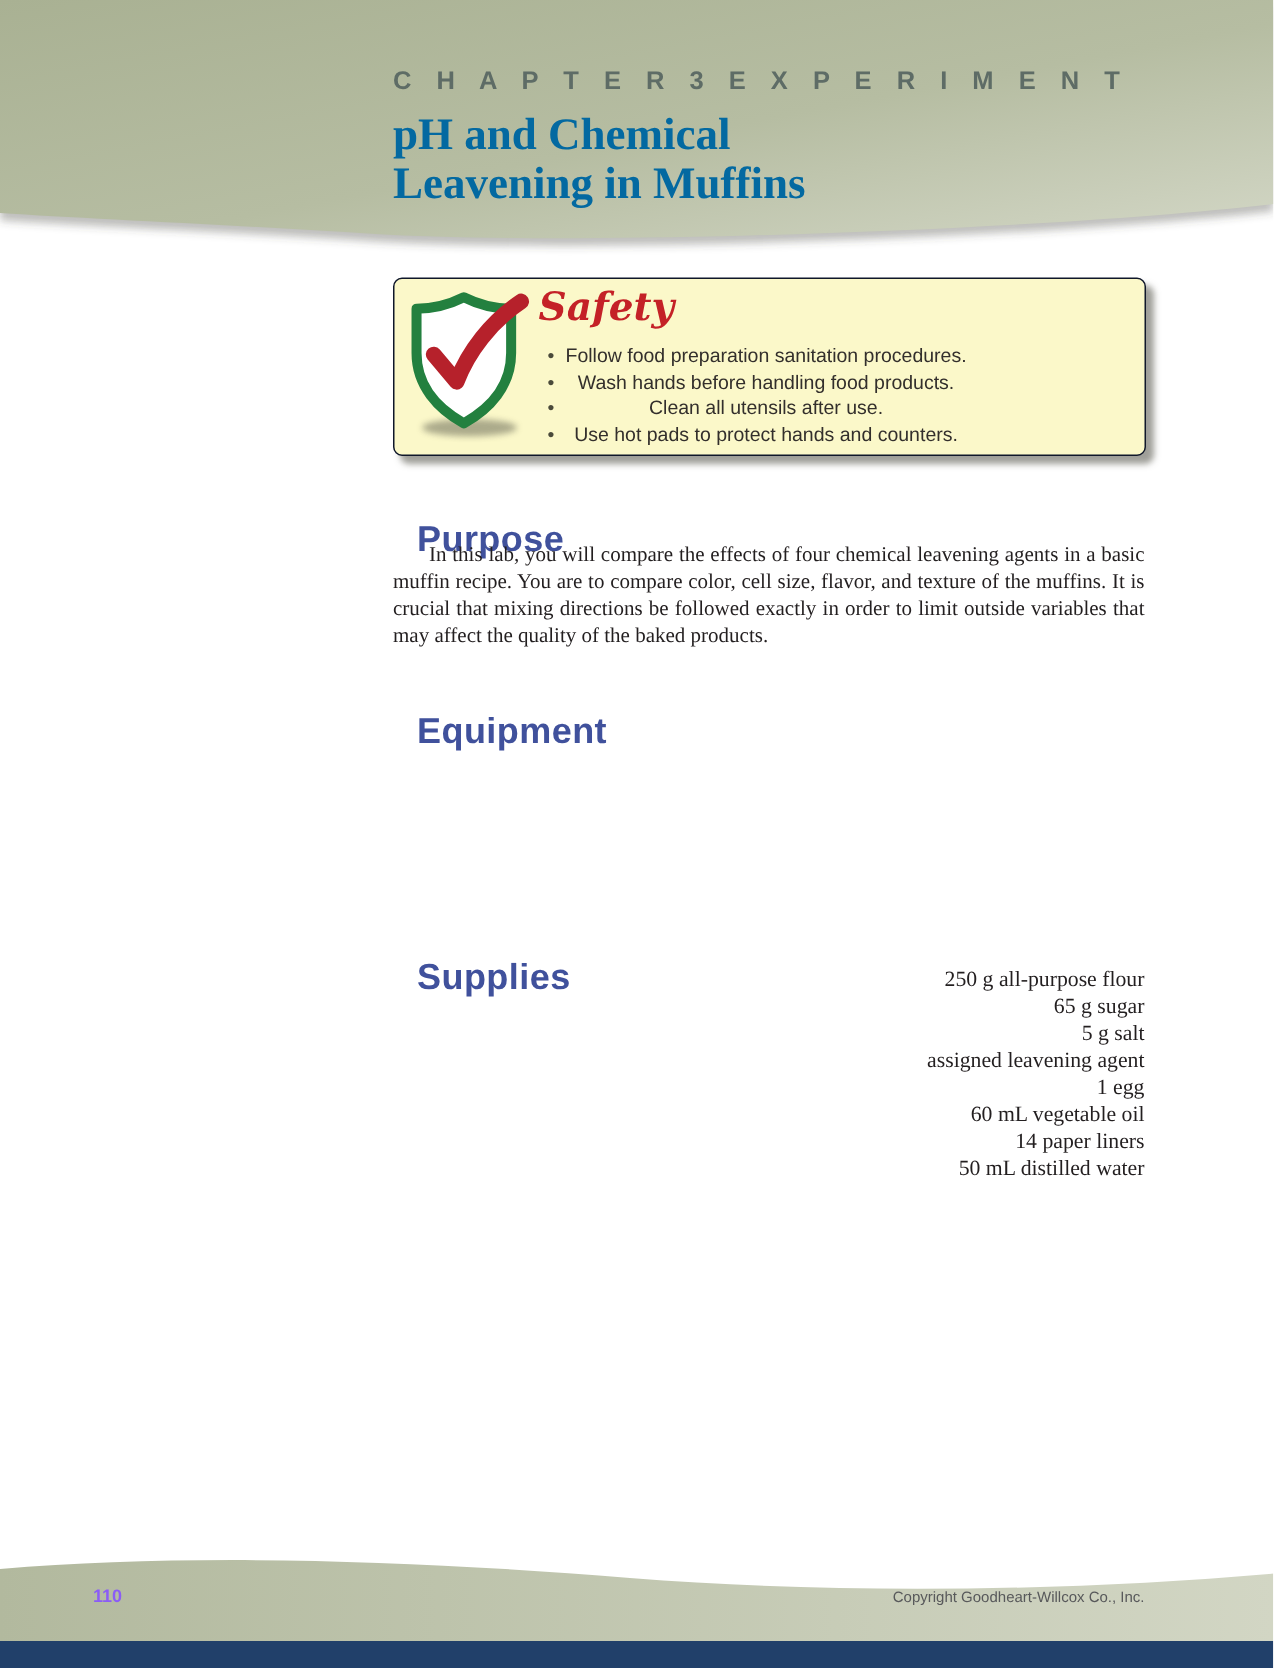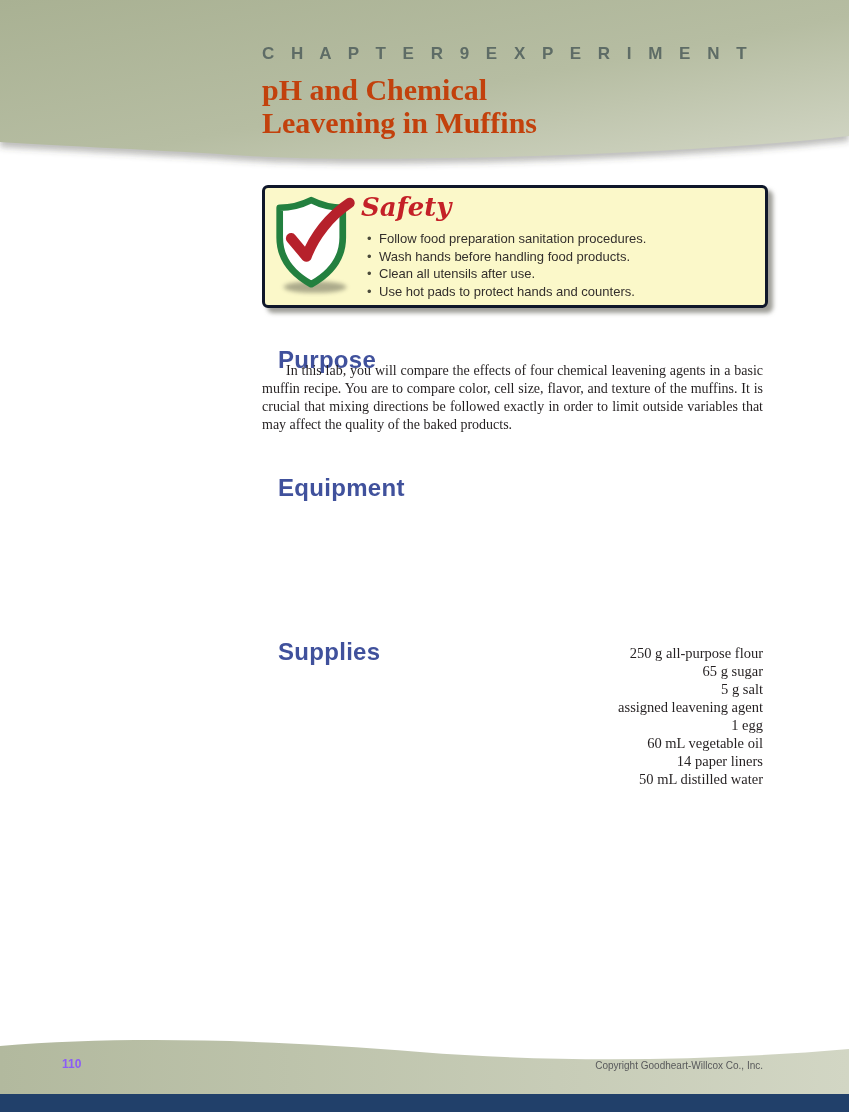--- a/index.html
+++ b/index.html
@@ -23,32 +23,32 @@
     font-size: 17px;
     letter-spacing: 6px;
     color: #5e6c66;
   }
   .title {
     margin: 9px 0 0 0;
     font-family: "Liberation Serif", serif;
     font-weight: bold;
     font-size: 30px;
     line-height: 33px;
-    color: #c2410c;
+    color: #0369a1;
   }
 
   
   .safety-box {
     position: absolute;
     left: 262px;
     top: 185px;
     width: 500px;
     height: 117px;
     background: #fbf8c9;
-    border: 3px solid #0f172a;
+    border: 1px solid #0f172a;
     border-radius: 6px;
     box-shadow: 5px 5px 4px rgba(80, 80, 70, 0.55);
     z-index: 3;
   }
   .shield { position: absolute; left: 8px; top: 7px; }
   .safety-title {
     position: absolute;
     left: 96px;
     top: 4px;
     margin: 0;
@@ -62,20 +62,21 @@
     position: absolute;
     left: 102px;
     top: 42px;
     margin: 0;
     padding: 0;
     list-style: none;
     font-family: "Liberation Sans", sans-serif;
     font-size: 13px;
     line-height: 17.5px;
     color: #332f2c;
+    text-align: center;
   }
   .safety-list li { position: relative; padding-left: 12px; }
   .safety-list li::before {
     content: "\2022";
     position: absolute;
     left: 0;
     top: 0;
     color: #4a4a3a;
   }
 
@@ -159,21 +160,21 @@
       </linearGradient>
       <filter id="soft" x="-10%" y="-10%" width="120%" height="130%">
         <feGaussianBlur stdDeviation="3"></feGaussianBlur>
       </filter>
     </defs>
     <path filter="url(#soft)" fill="rgba(70,70,60,0.35)" d="M0,5 H849 V141 C760,151 640,158 500,162 C380,165 300,164 250,161 C160,155 60,151 0,147 Z"></path>
     <path fill="url(#bandGrad)" d="M0,0 H849 V136 C760,146 640,153 500,157 C380,160 300,159 250,156 C160,150 60,146 0,142 Z"></path>
   </svg>
 
   <header class="chapter-header">
-    <div class="eyebrow">C H A P T E R   9   E X P E R I M E N T</div>
+    <div class="eyebrow">C H A P T E R   3   E X P E R I M E N T</div>
     <h1 class="title"><span>pH and Chemical</span><br><span>Leavening in Muffins</span></h1>
   </header>
 
   <section class="safety-box">
     <svg class="shield" width="86" height="102" viewBox="0 0 90 106">
       <defs>
         <filter id="shieldblur" x="-30%" y="-60%" width="160%" height="260%">
           <feGaussianBlur stdDeviation="2.2"></feGaussianBlur>
         </filter>
       </defs>

